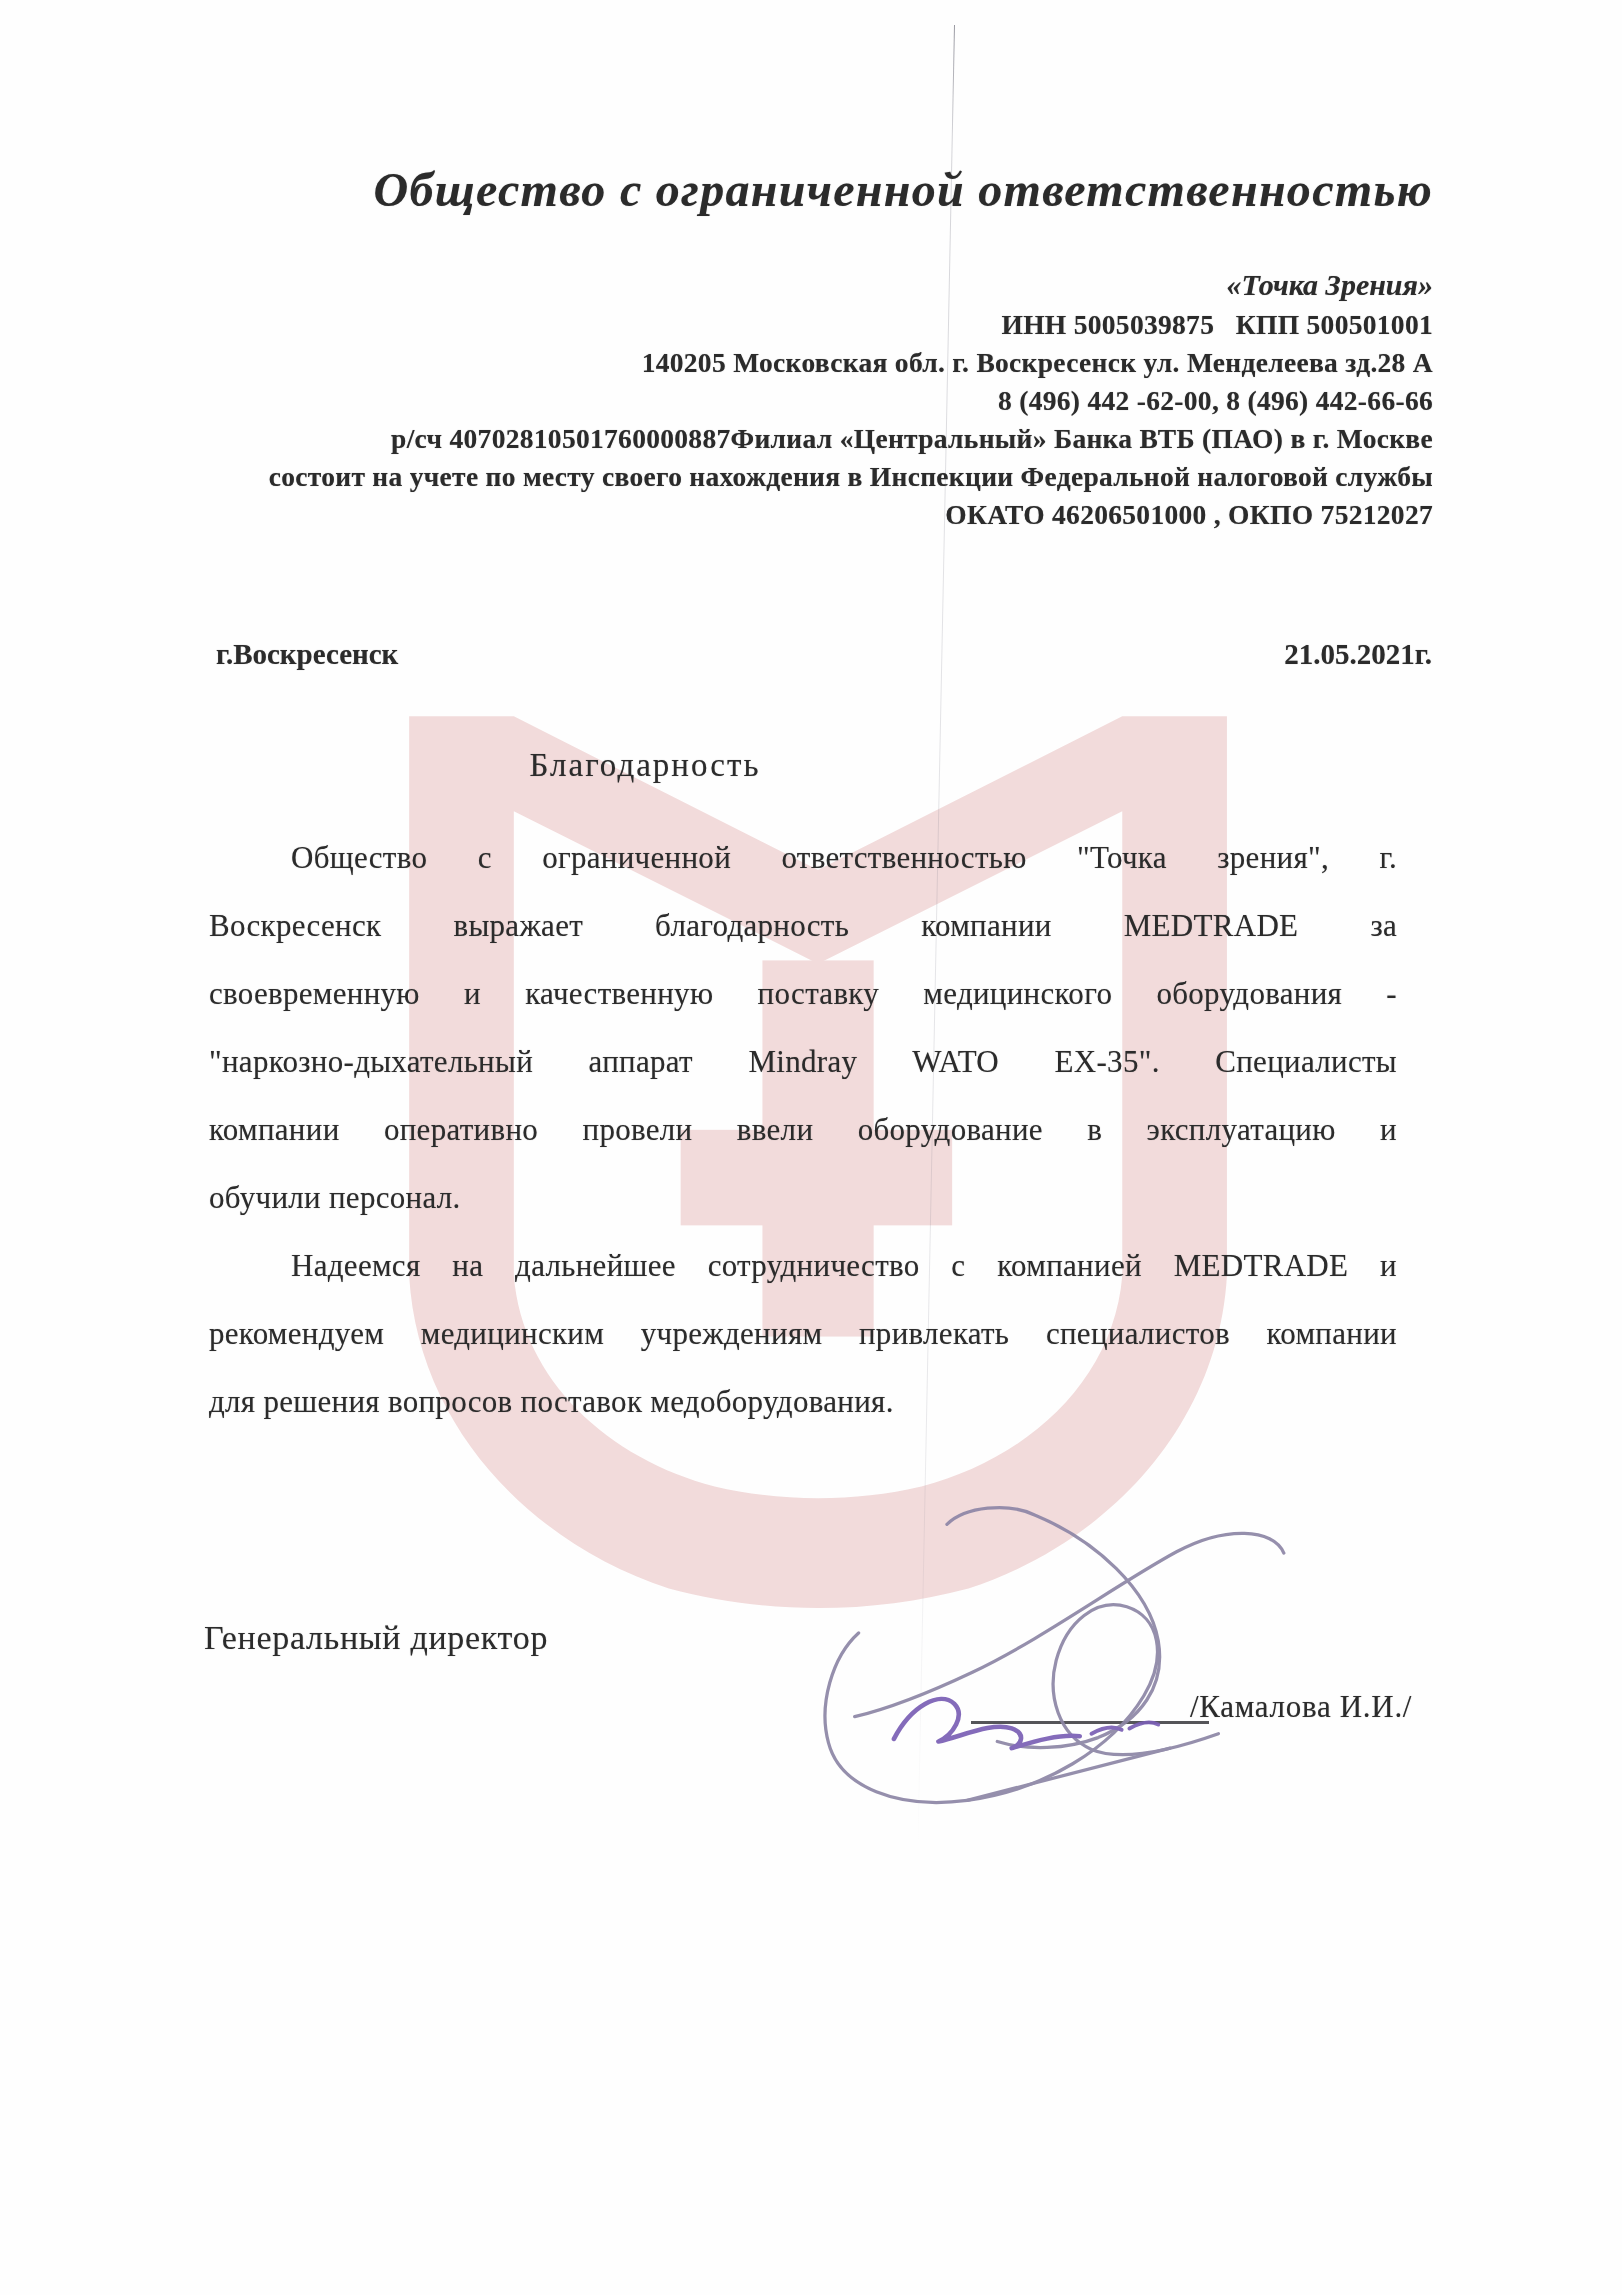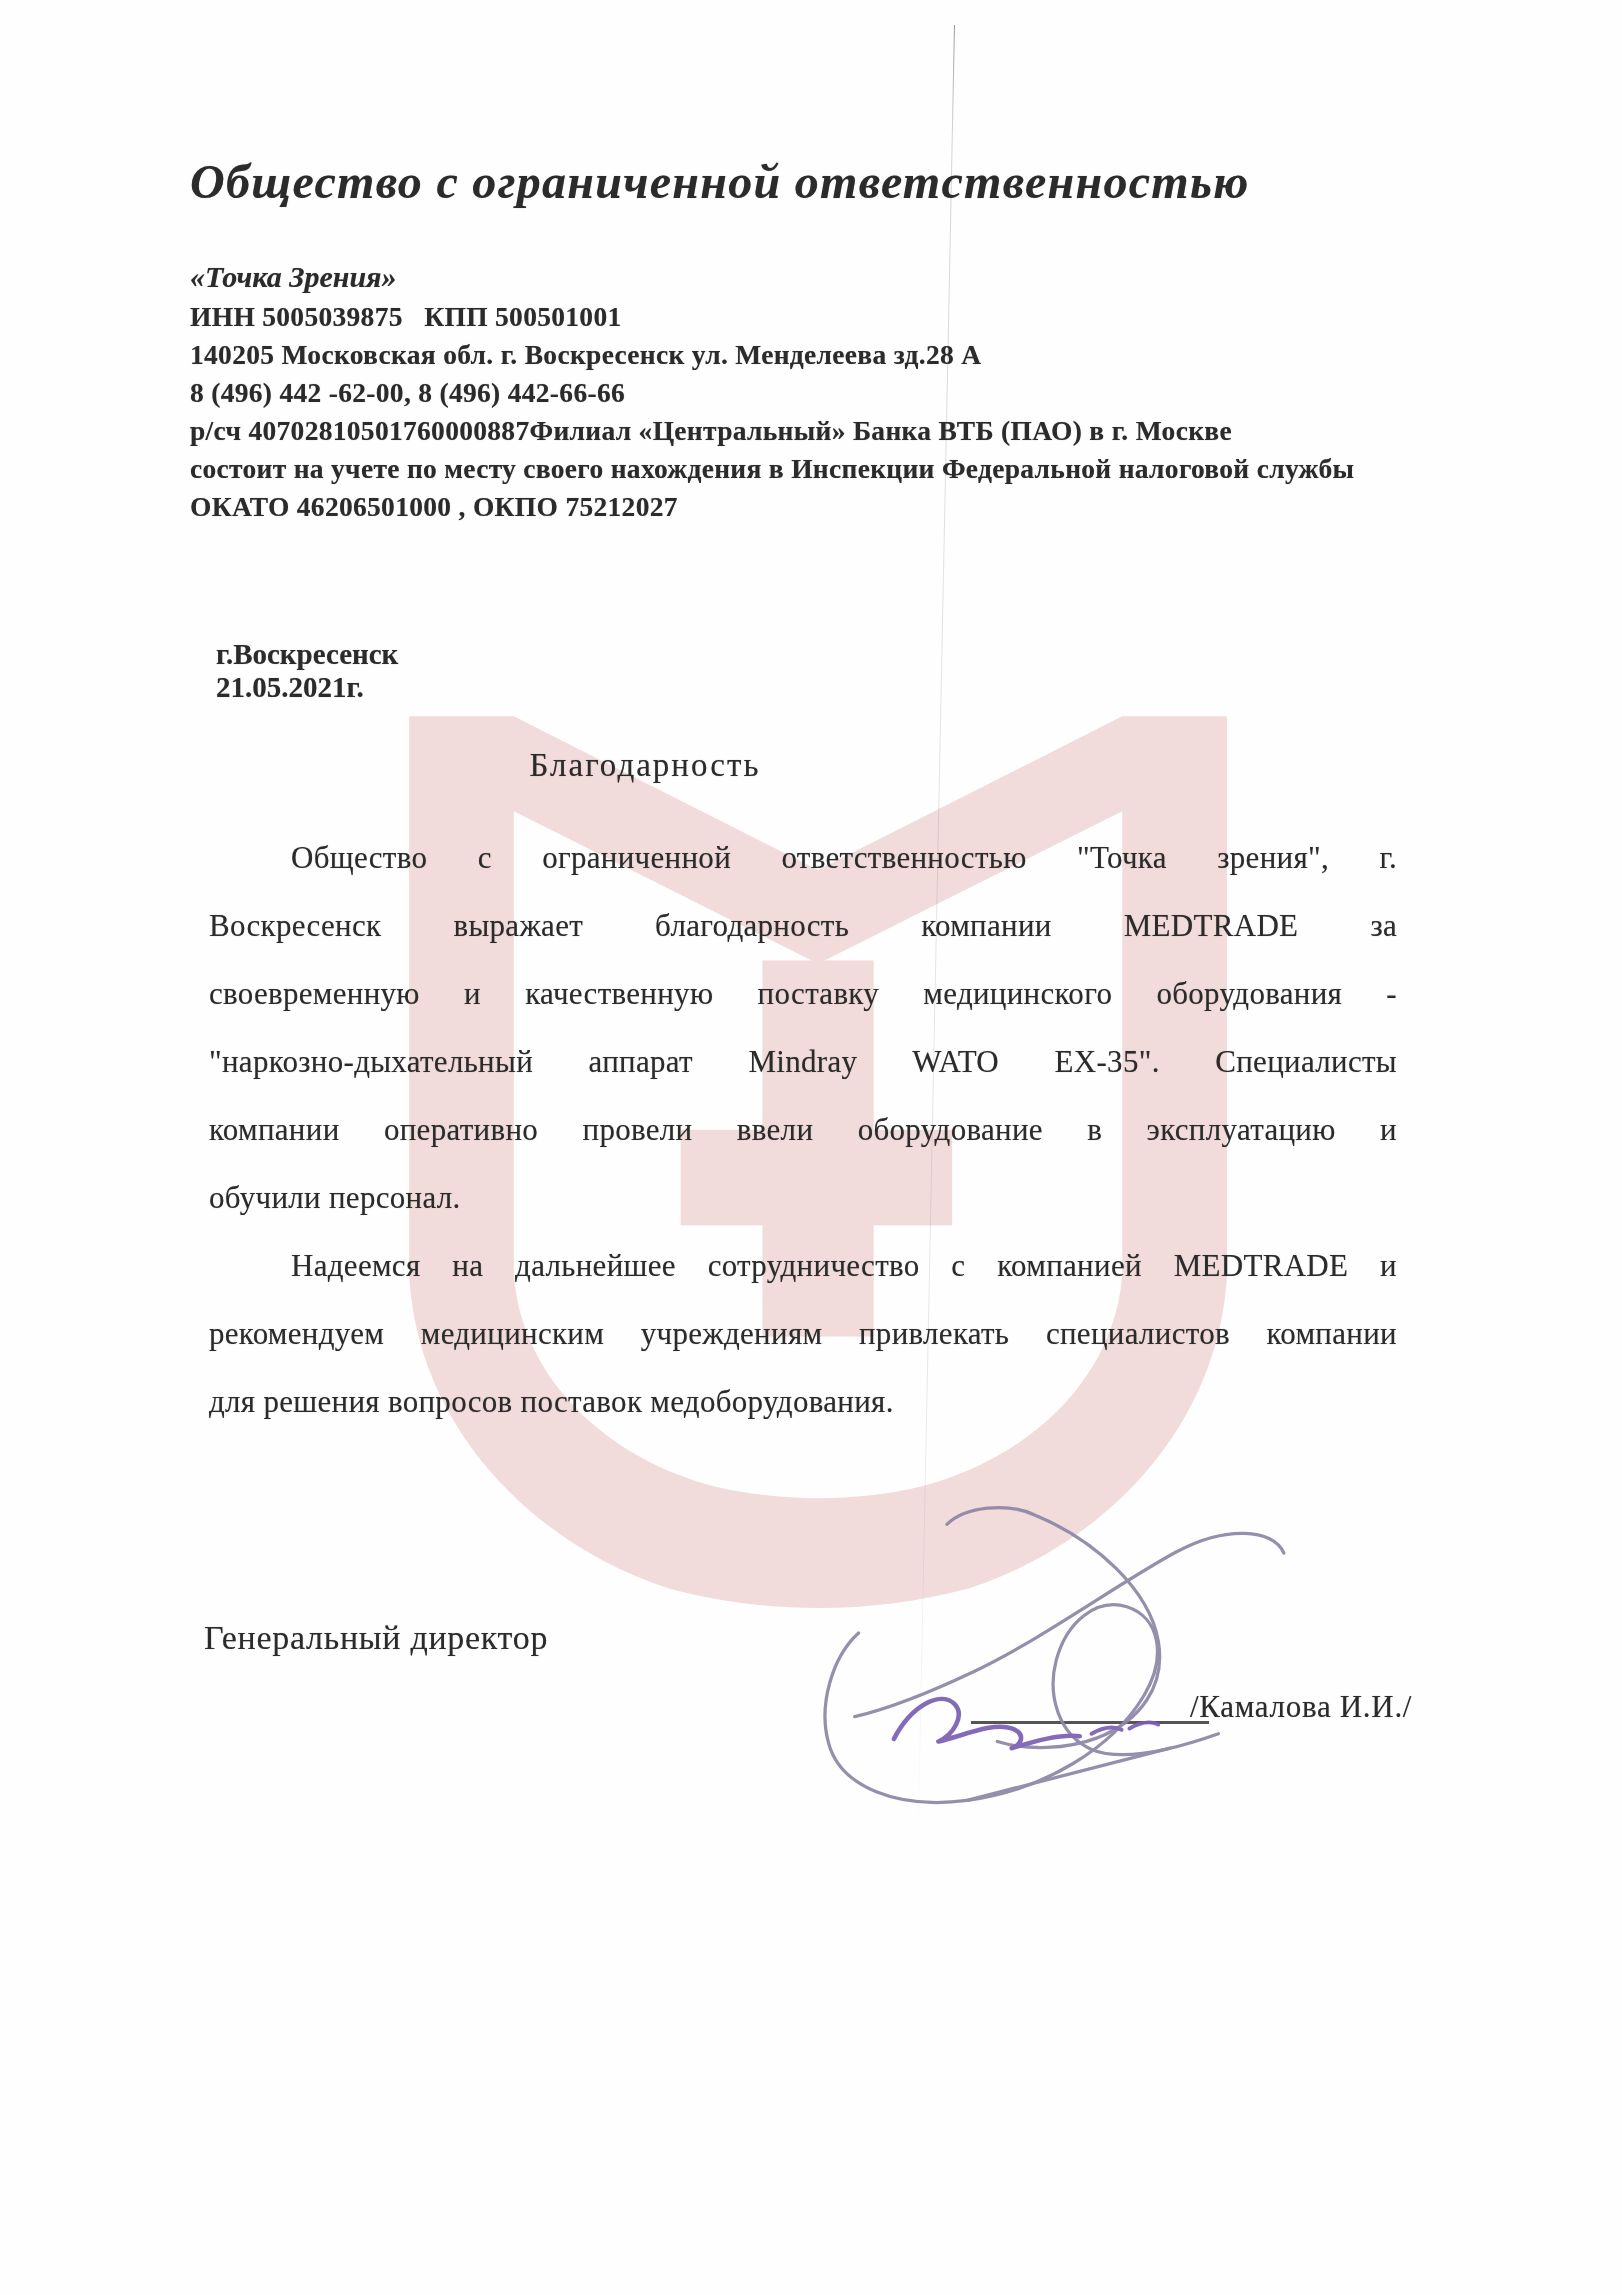--- a/index.html
+++ b/index.html
@@ -24,32 +24,32 @@
     background:linear-gradient(to bottom,
       rgba(70,70,85,.55) 0%, rgba(100,100,115,.28) 6%,
       rgba(115,115,130,.20) 30%, rgba(120,120,135,.17) 75%,
       rgba(120,120,135,0) 100%);
   }
 
   .content{position:absolute;inset:0;z-index:3;}
 
   
   .letterhead{
-    position:absolute;top:152px;left:190px;width:1243px;
-    text-align:left;font-weight:bold;
+    position:absolute;top:160px;left:190px;width:1243px;
+    text-align:right;font-weight:bold;
   }
   .lh-title{font-size:48px;font-style:italic;line-height:60px;letter-spacing:1.3px;}
   .lh-name{font-size:30px;font-style:italic;line-height:42px;margin-top:44px;}
   .lh-line{font-size:27.5px;line-height:38px;letter-spacing:0.3px;}
 
   
   .dateline{
     position:absolute;top:638px;left:216px;right:191px;
     display:flex;justify-content:space-between;
-    font-size:29px;font-weight:bold;line-height:33px;flex-direction:column;
+    font-size:29px;font-weight:bold;line-height:33px;
   }
 
   
   .letter-title{
     position:absolute;top:742px;left:0;width:1290px;
     text-align:center;font-size:33px;line-height:46px;letter-spacing:2px;
   }
 
   
   .body-text{

